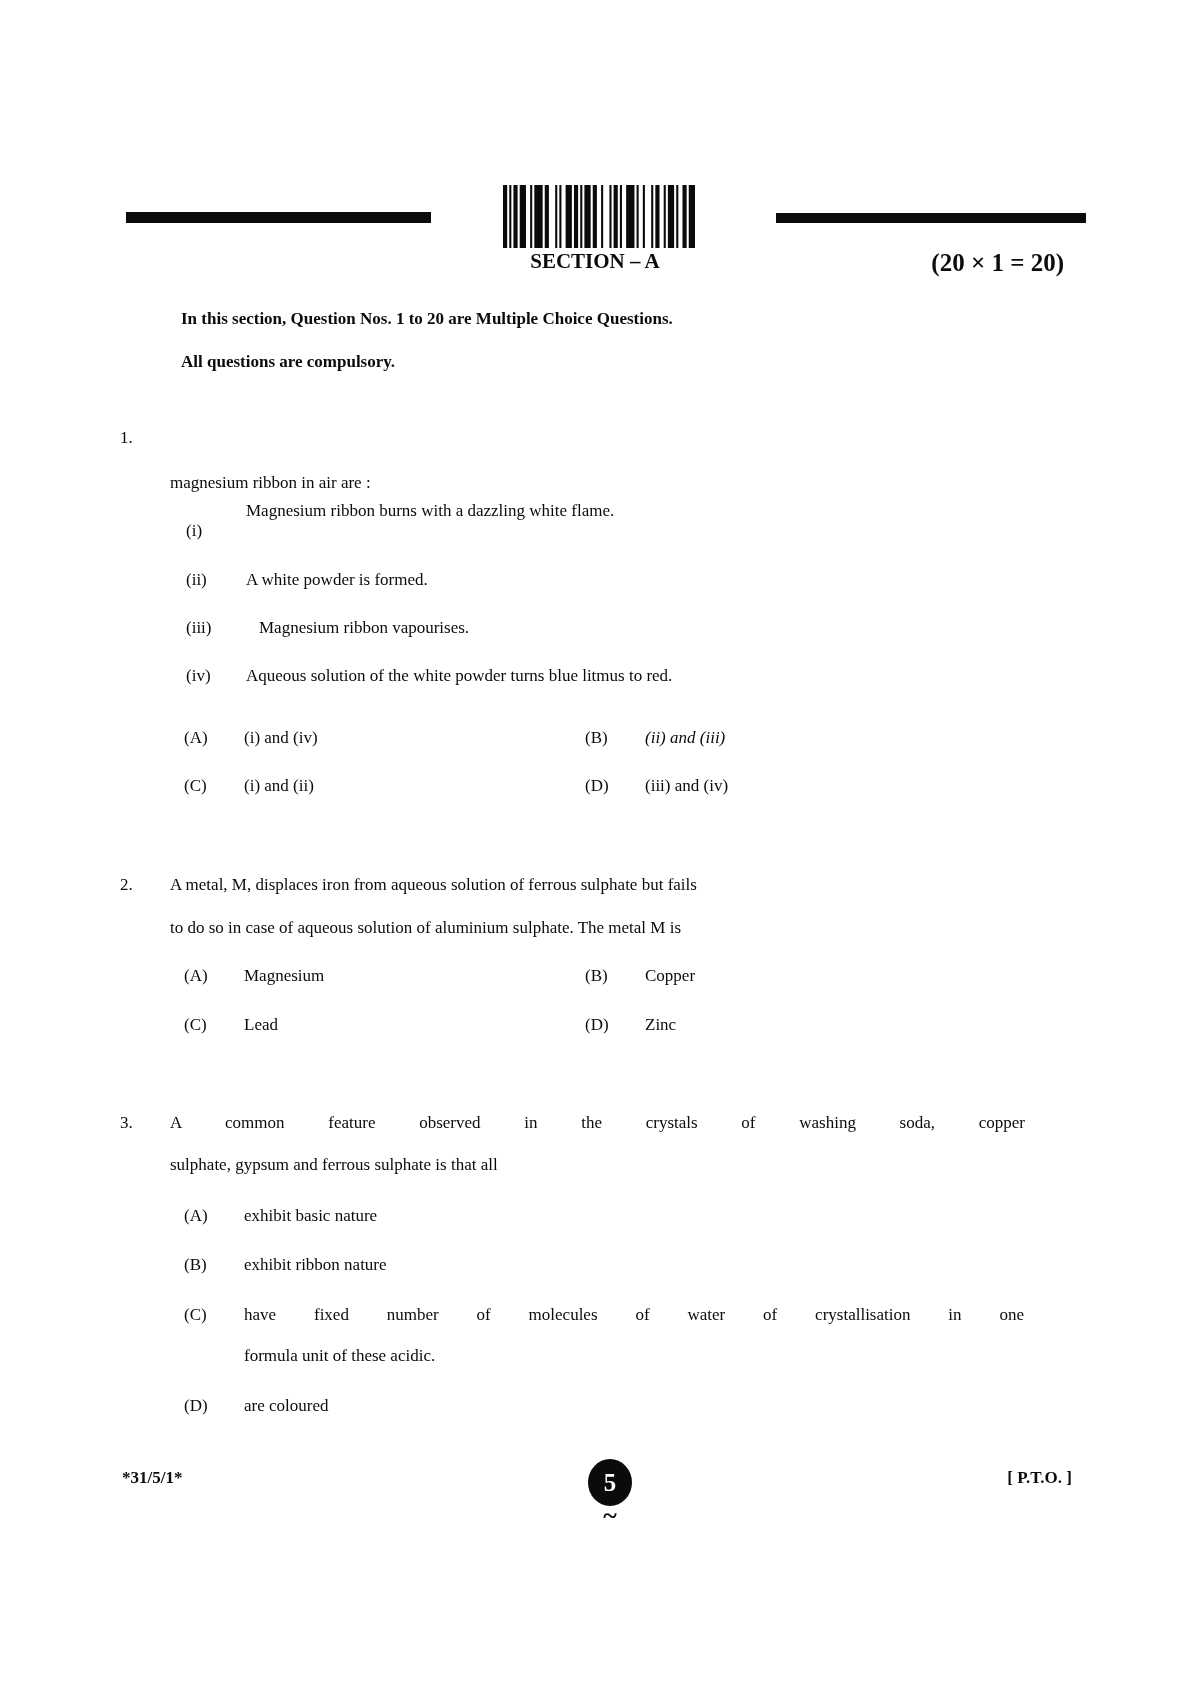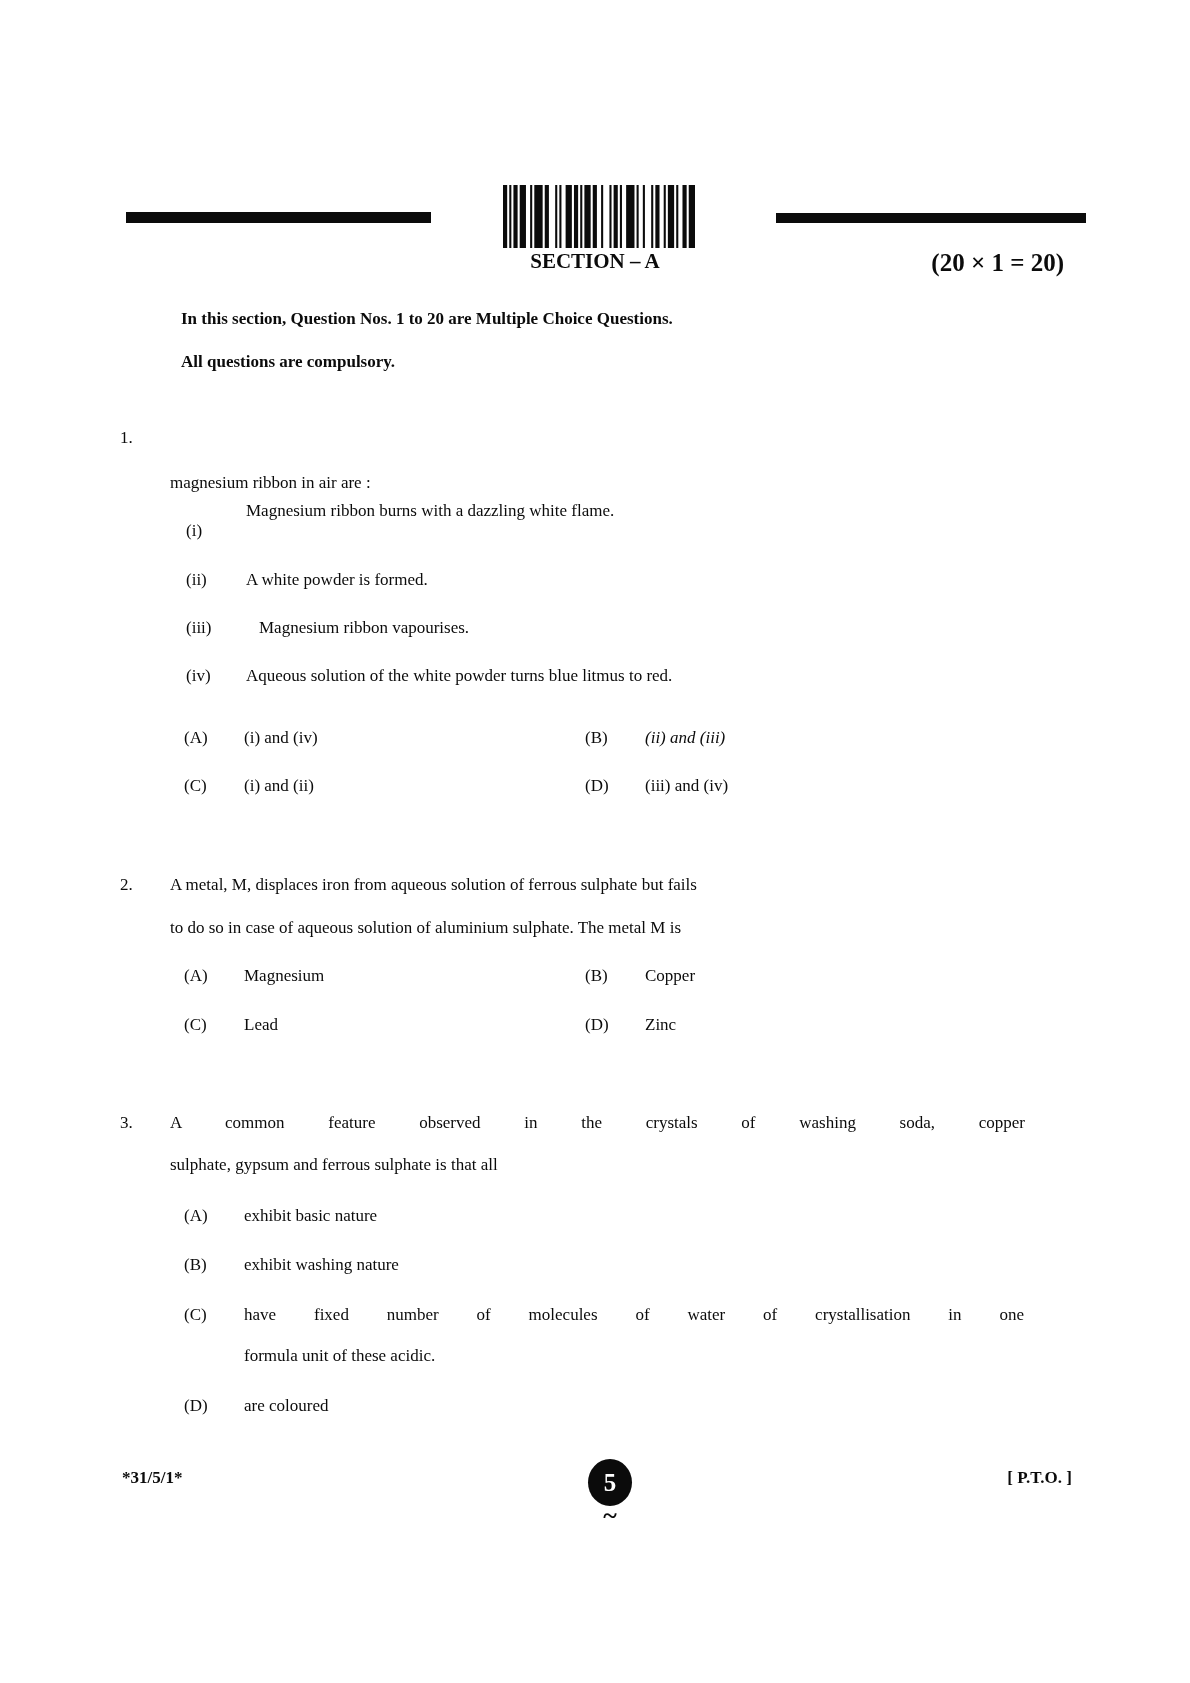--- a/index.html
+++ b/index.html
@@ -107,21 +107,21 @@
   <div class="ln" style="left:645px;top:1011px;">Zinc</div>
 
   <div class="ln" style="left:120px;top:1109px;">3.</div>
   <div class="ln just" style="left:170px;top:1109px;width:855px;">A common feature observed in the crystals of washing soda, copper</div>
   <div class="ln" style="left:170px;top:1151px;">sulphate, gypsum and ferrous sulphate is that all</div>
 
   <div class="ln" style="left:184px;top:1202px;">(A)</div>
   <div class="ln" style="left:244px;top:1202px;">exhibit basic nature</div>
 
   <div class="ln" style="left:184px;top:1251px;">(B)</div>
-  <div class="ln" style="left:244px;top:1251px;">exhibit washing nature</div>
+  <div class="ln" style="left:244px;top:1251px;">exhibit ribbon nature</div>
 
   <div class="ln" style="left:184px;top:1301px;">(C)</div>
   <div class="ln just" style="left:244px;top:1301px;width:780px;">have fixed number of molecules of water of crystallisation in one</div>
   <div class="ln" style="left:244px;top:1342px;">formula unit of these acidic.</div>
 
   <div class="ln" style="left:184px;top:1392px;">(D)</div>
   <div class="ln" style="left:244px;top:1392px;">are coloured</div>
 
   <div class="ln b" style="left:122px;top:1464px;">*31/5/1*</div>
   <div class="pageno" style="left:588px;top:1459px;width:44px;height:47px;">5</div>

